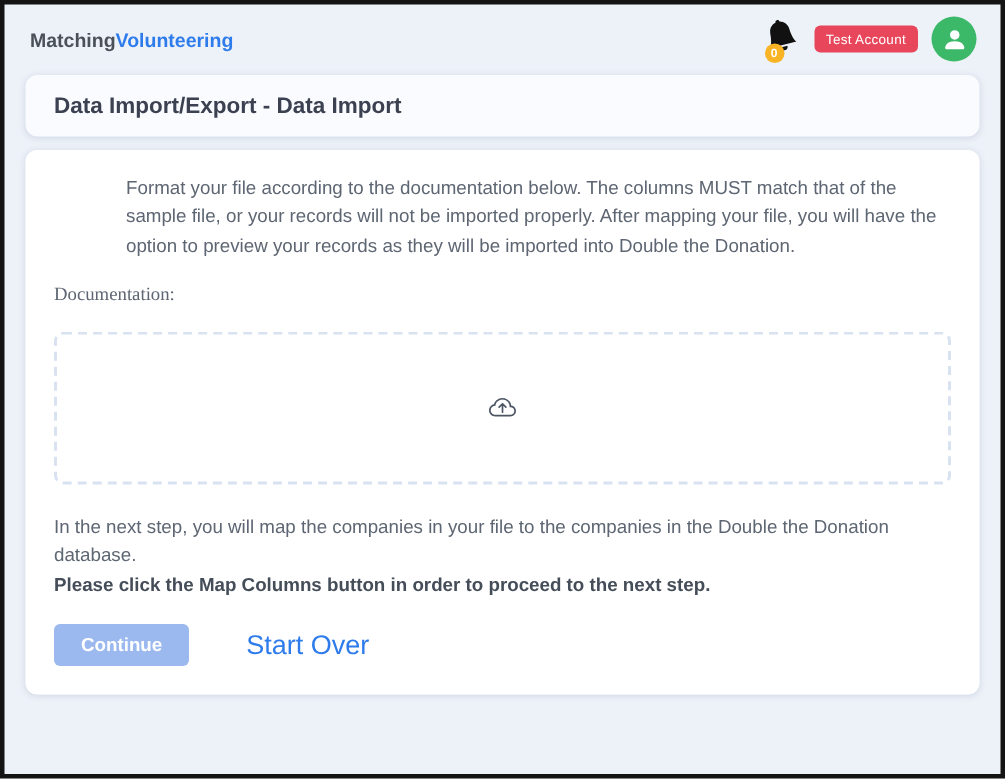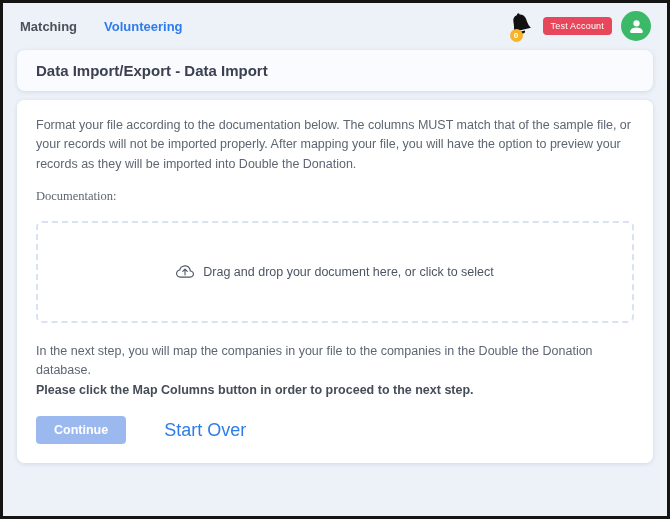--- a/index.html
+++ b/index.html
@@ -11,21 +11,21 @@
     position: relative;
     overflow: hidden;
   }
   
   .topnav {
     display: flex;
     align-items: center;
     padding: 11px 16px 9px 17px;
     height: 44px;
   }
-  .nav-links { display: flex; gap: 27px; align-items: center; }
+  .nav-links { display: flex; align-items: center; }
   .nav-item { font-size: 13px; font-weight: 700; color: #4b5158; cursor: pointer; text-decoration: none; }
   .nav-item.active { color: #2e7ceb; }
   .nav-right { margin-left: auto; display: flex; align-items: center; gap: 9px; }
   .bell-wrap { position: relative; width: 24px; height: 26px; cursor: pointer; }
   .bell-wrap svg { transform: rotate(-14deg); }
   .notif-badge {
     position: absolute; left: 0px; bottom: -3px;
     width: 13px; height: 13px; border-radius: 50%;
     background: #f8b425; color: #ffffff;
     font-size: 8px; font-weight: 700;
@@ -60,21 +60,21 @@
   .page-title { font-size: 15px; font-weight: 600; color: #3b4150; }
   .step-card { overflow: hidden; }
   .step-card-header {
     background: #f5f7fb;
     border-bottom: 1px solid #e9edf5;
     padding: 12px 19px;
     font-size: 13px; font-weight: 600; color: #4c5562;
     border-radius: 8px 8px 0 0;
   }
   .step-card-body { padding: 16px 19px 19px; background: #ffffff; }
-  .intro { font-size: 12.5px; color: #5d6672; line-height: 1.55; }
+  .intro { font-size: 12.5px; color: #5d6672; line-height: 1.55; margin-left: 48px; }
   .doc-label { font-size: 12.5px; color: #5d6672; margin-top: 13px; line-height: 1.5; font-family: Liberation Serif, serif; }
   .doc-link {
     display: block;
     font-size: 12.5px; color: #2e7ceb;
     line-height: 1.5; text-decoration: none; cursor: pointer;
     width: fit-content;
   }
   .dropzone {
     margin-top: 15px;
     border: 2px dashed #d9e2f1;
@@ -139,21 +139,20 @@
 
     <div class="doc-label">Documentation:</div>
 
     <div class="dropzone">
       <span style="display:flex">
         <svg width="18" height="18" viewBox="0 0 16 16" fill="#4c5562">
           <path d="M7.646 5.146a.5.5 0 0 1 .708 0l2 2a.5.5 0 0 1-.708.708L8.5 6.707V10.5a.5.5 0 0 1-1 0V6.707L6.354 7.854a.5.5 0 1 1-.708-.708l2-2z"></path>
           <path d="M4.406 3.342A5.53 5.53 0 0 1 8 2c2.69 0 4.923 2 5.166 4.579C14.758 6.804 16 8.137 16 9.773 16 11.569 14.502 13 12.687 13H3.781C1.708 13 0 11.366 0 9.318c0-1.763 1.266-3.223 2.942-3.593.143-.863.698-1.723 1.464-2.383zm.653.757c-.757.653-1.153 1.44-1.153 2.056v.448l-.445.049C2.064 6.805 1 7.952 1 9.318 1 10.785 2.23 12 3.781 12h8.906C13.98 12 15 10.988 15 9.773c0-1.216-1.02-2.228-2.313-2.228h-.5v-.5C12.188 4.825 10.328 3 8 3a4.53 4.53 0 0 0-2.941 1.1z"></path>
         </svg>
       </span>
-      <span>Drag and drop your document here, or click to select</span>
     </div>
 
     <p class="next-info">In the next step, you will map the companies in your file to the companies in the Double the Donation database.</p>
     <p class="next-info-bold">Please click the Map Columns button in order to proceed to the next step.</p>
 
     <div class="actions">
       <button class="btn-continue" disabled="">Continue</button>
       <a class="link-startover">Start Over</a>
     </div>
 

